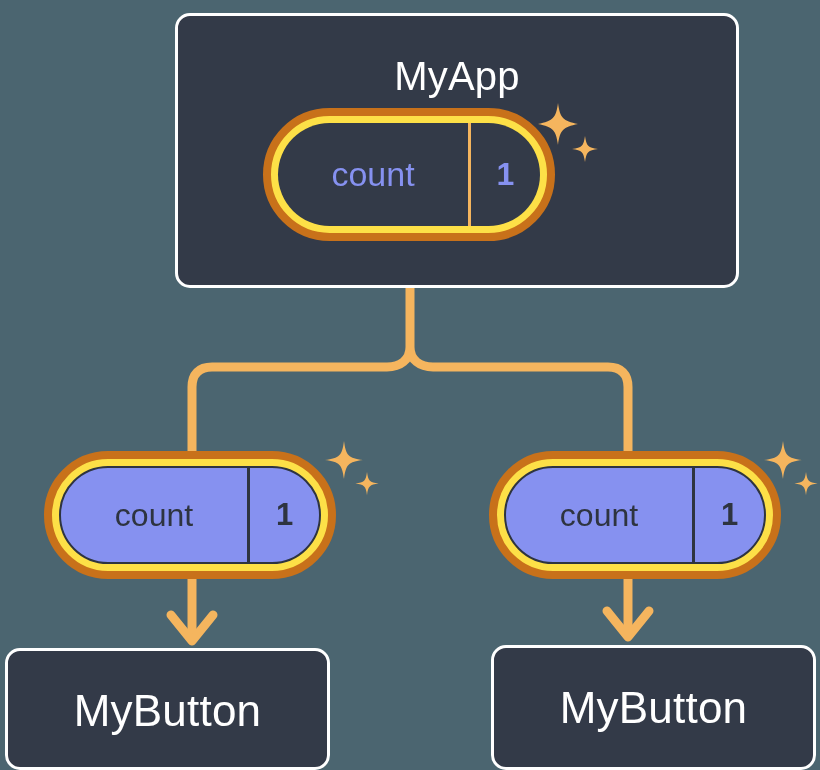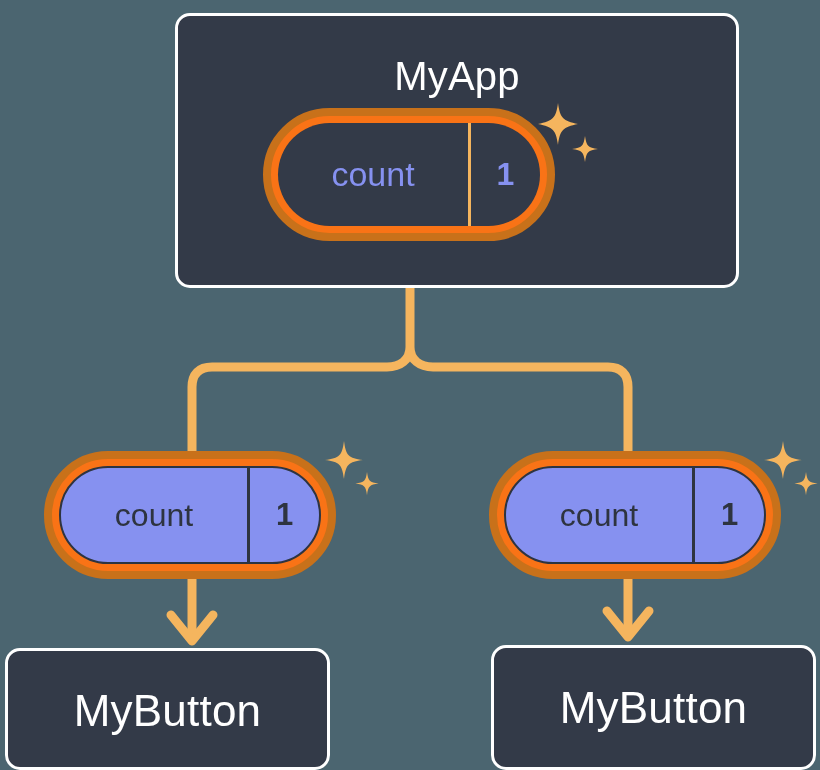--- a/index.html
+++ b/index.html
@@ -73,21 +73,21 @@
     top: 35px;
     font-size: 44px;
   }
 
   
   .pill {
     position: absolute;
     box-sizing: border-box;
     border-radius: 999px;
     border: 8px solid #c8711a;
-    background: #f97316;
+    background: #fde047;
     display: flex;
     align-items: center;
     padding: 7px;
   }
   .pill-inner {
     flex: 1 1 auto;
     height: 100%;
     box-sizing: border-box;
     border-radius: 999px;
     display: flex;

